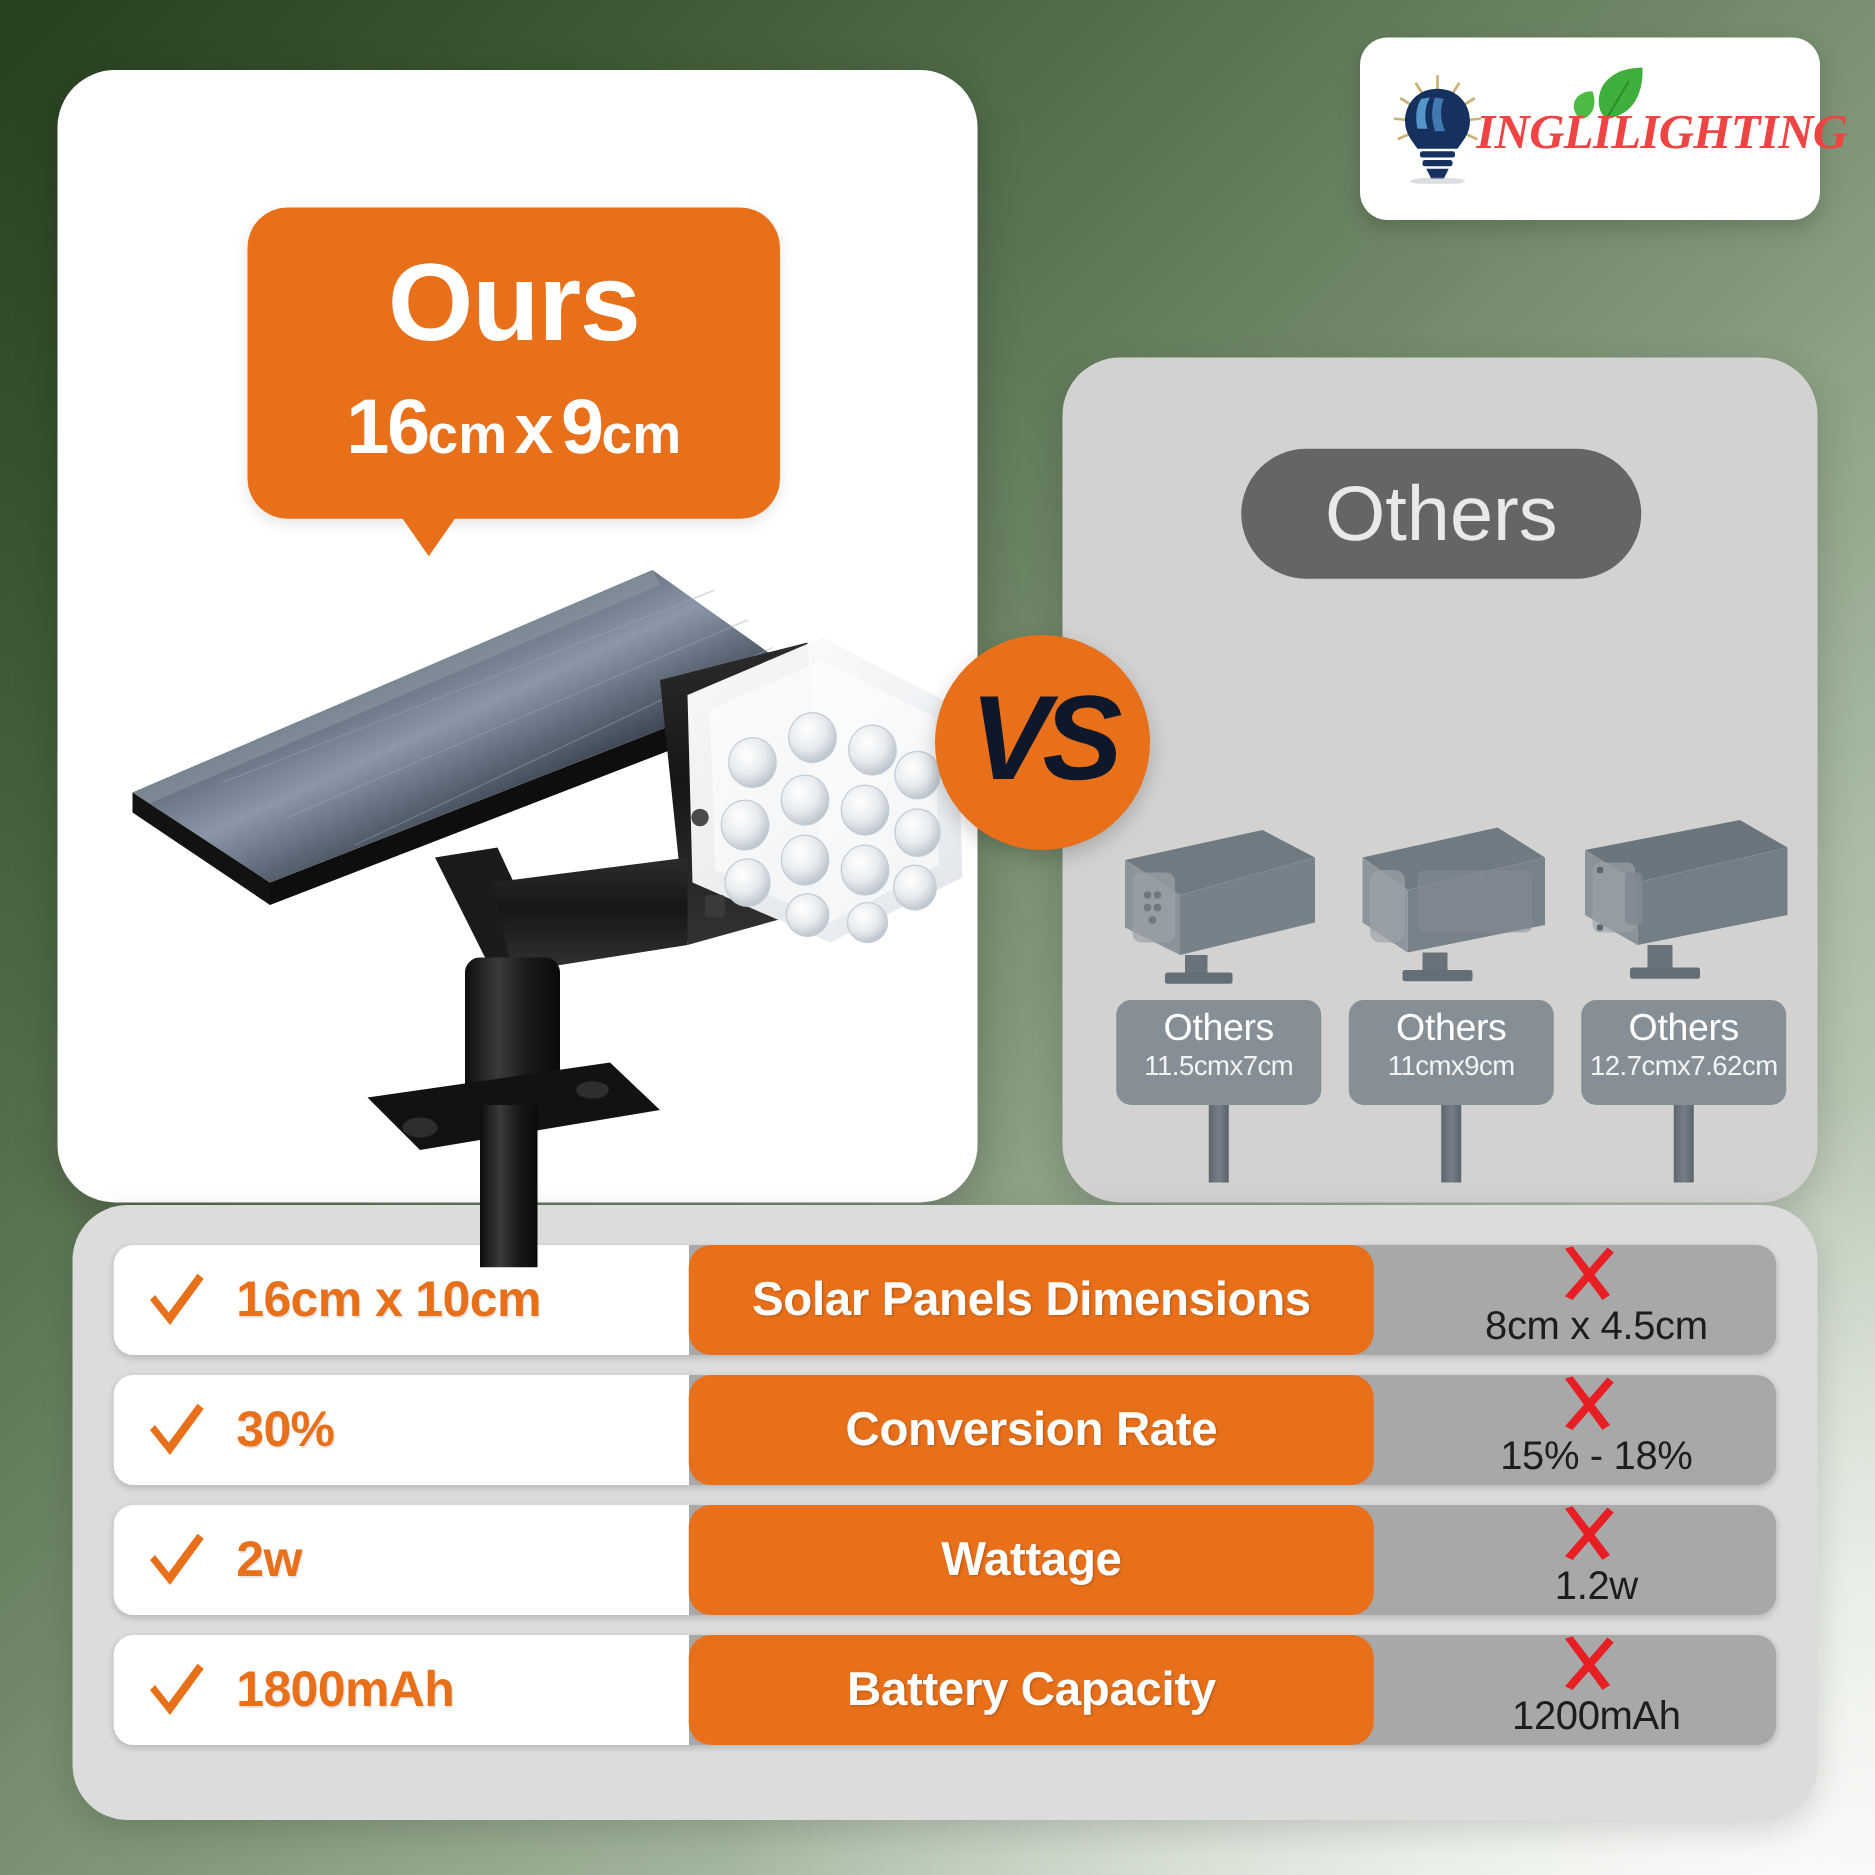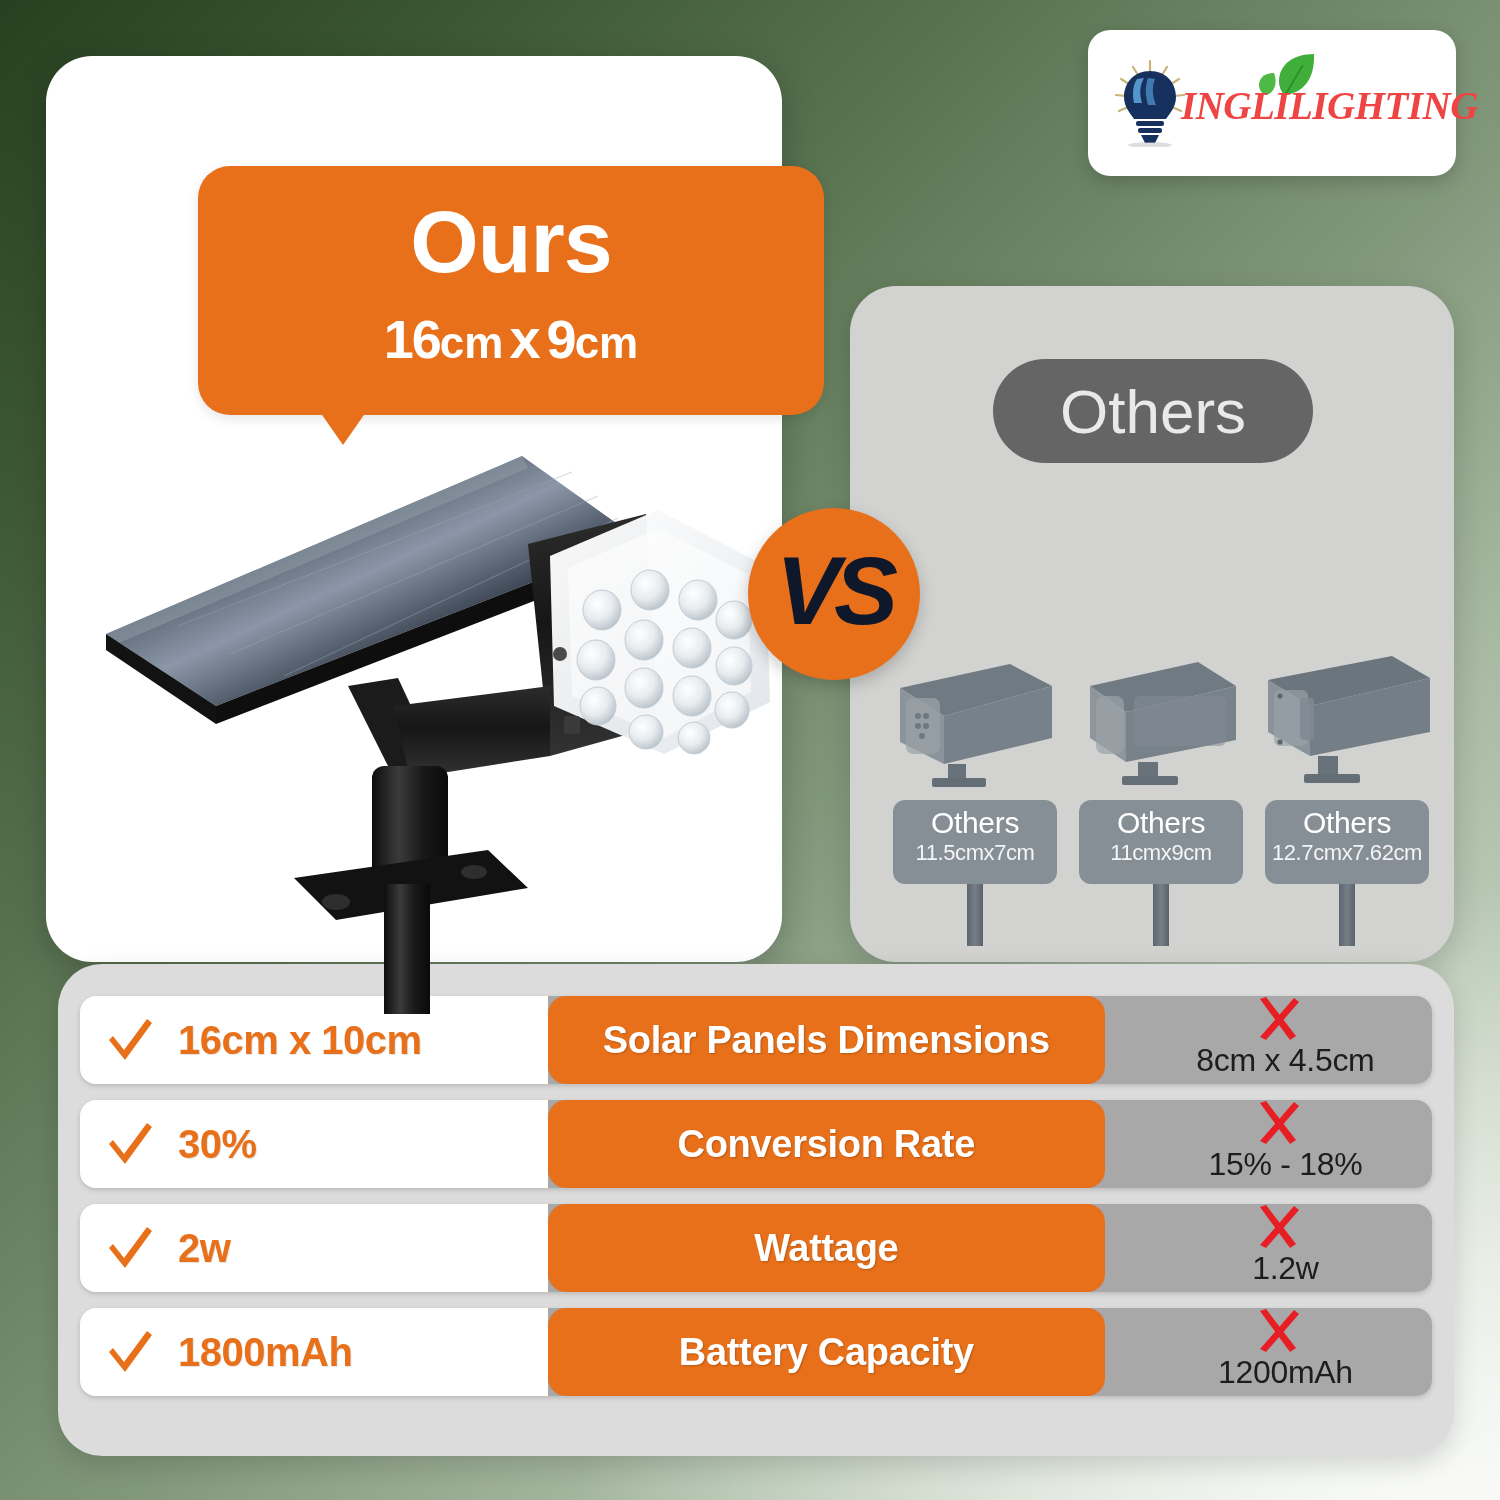--- a/index.html
+++ b/index.html
@@ -27,21 +27,21 @@
     width: 736px; height: 906px;
     background: #ffffff;
     border-radius: 46px;
     box-shadow: 0 10px 34px rgba(0,0,0,0.22);
   }
 
   
   #ours-badge {
     position: absolute;
     left: 152px; top: 110px;
-    width: 626px; height: 249px;
+    width: 426px; height: 249px;
     background: #E8701A;
     border-radius: 32px;
     z-index: 6;
     box-shadow: 0 4px 12px rgba(0,0,0,0.10);
   }
   #ours-badge-tail {
     position: absolute;
     left: 274px; top: 356px;
     width: 0; height: 0;
     border-left: 23px solid transparent;
@@ -57,21 +57,21 @@
     line-height: 1;
     padding-top: 32px;
     letter-spacing: -1px;
   }
   .badge-dims {
     color: #ffffff;
     text-align: center;
     padding-top: 20px;
     white-space: nowrap;
   }
-  .dim-big { font-size: 54px; font-weight: bold; letter-spacing: -2px; }
+  .dim-big { font-size: 62px; font-weight: bold; letter-spacing: -2px; }
   .dim-sm  { font-size: 44px; font-weight: bold; }
   .dim-x   { font-size: 56px; font-weight: bold; padding: 0 6px; }
 
   
   #product-art {
     position: absolute;
     left: 52px; top: 392px;
     width: 700px; height: 566px;
     z-index: 3;
   }
@@ -168,21 +168,21 @@
   }
 
   
   #table-panel {
     position: absolute;
     left: 58px; top: 964px;
     width: 1396px; height: 492px;
     background: #dcdcdc;
     border-radius: 44px;
     box-shadow: 0 8px 26px rgba(0,0,0,0.14);
-    padding: 32px 22px;
+    padding: 32px 33px;
   }
   .cmp-row {
     position: relative;
     height: 88px;
     margin-bottom: 16px;
     border-radius: 16px;
     background: linear-gradient(90deg, #ffffff 0%, #ffffff 34.6%, #a8a8a8 34.6%, #a8a8a8 100%);
     box-shadow: 0 2px 5px rgba(0,0,0,0.16);
     overflow: hidden;
   }

